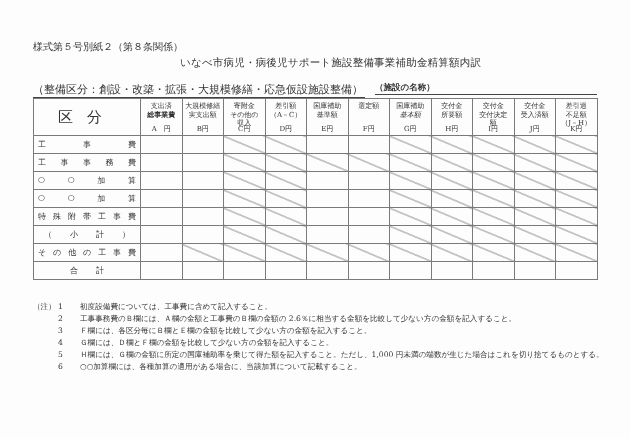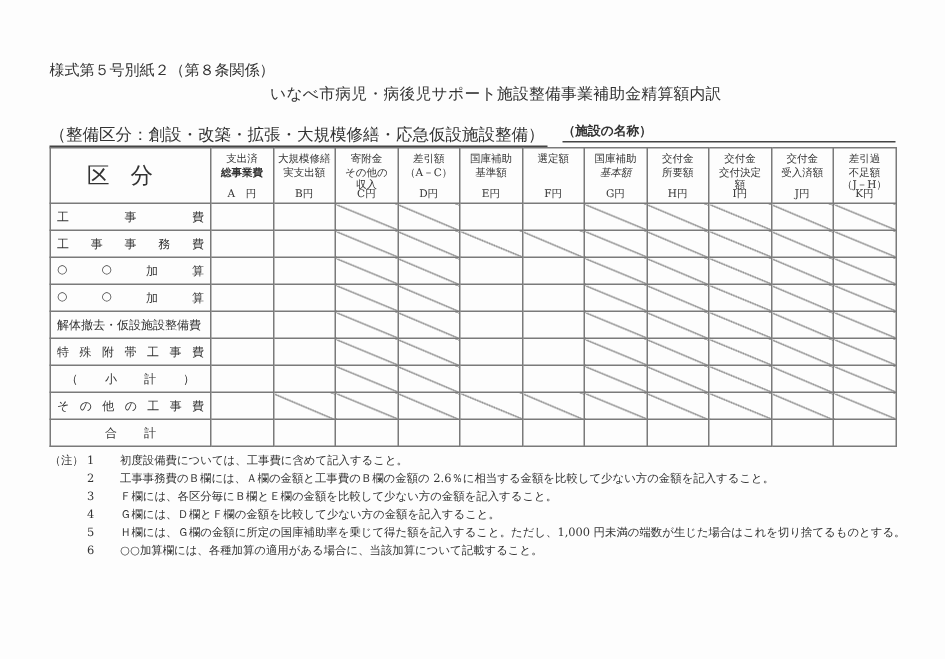--- a/index.html
+++ b/index.html
@@ -223,38 +223,20 @@
           <td></td>
           <td class="diag"></td>
           <td class="diag"></td>
           <td class="diag"></td>
           <td class="diag"></td>
           <td class="diag"></td>
         </tr>
         <tr>
           <td class="row-label">
             <span>
-              <span>解体撤去・仮設施設整備費</span>
-            </span>
-          </td>
-          <td></td>
-          <td></td>
-          <td class="diag"></td>
-          <td class="diag"></td>
-          <td></td>
-          <td></td>
-          <td class="diag"></td>
-          <td class="diag"></td>
-          <td class="diag"></td>
-          <td class="diag"></td>
-          <td class="diag"></td>
-        </tr>
-        <tr>
-          <td class="row-label">
-            <span>
               <span>特</span>
               <span>殊</span>
               <span>附</span>
               <span>帯</span>
               <span>工</span>
               <span>事</span>
               <span>費</span>
             </span>
           </td>
           <td></td>

